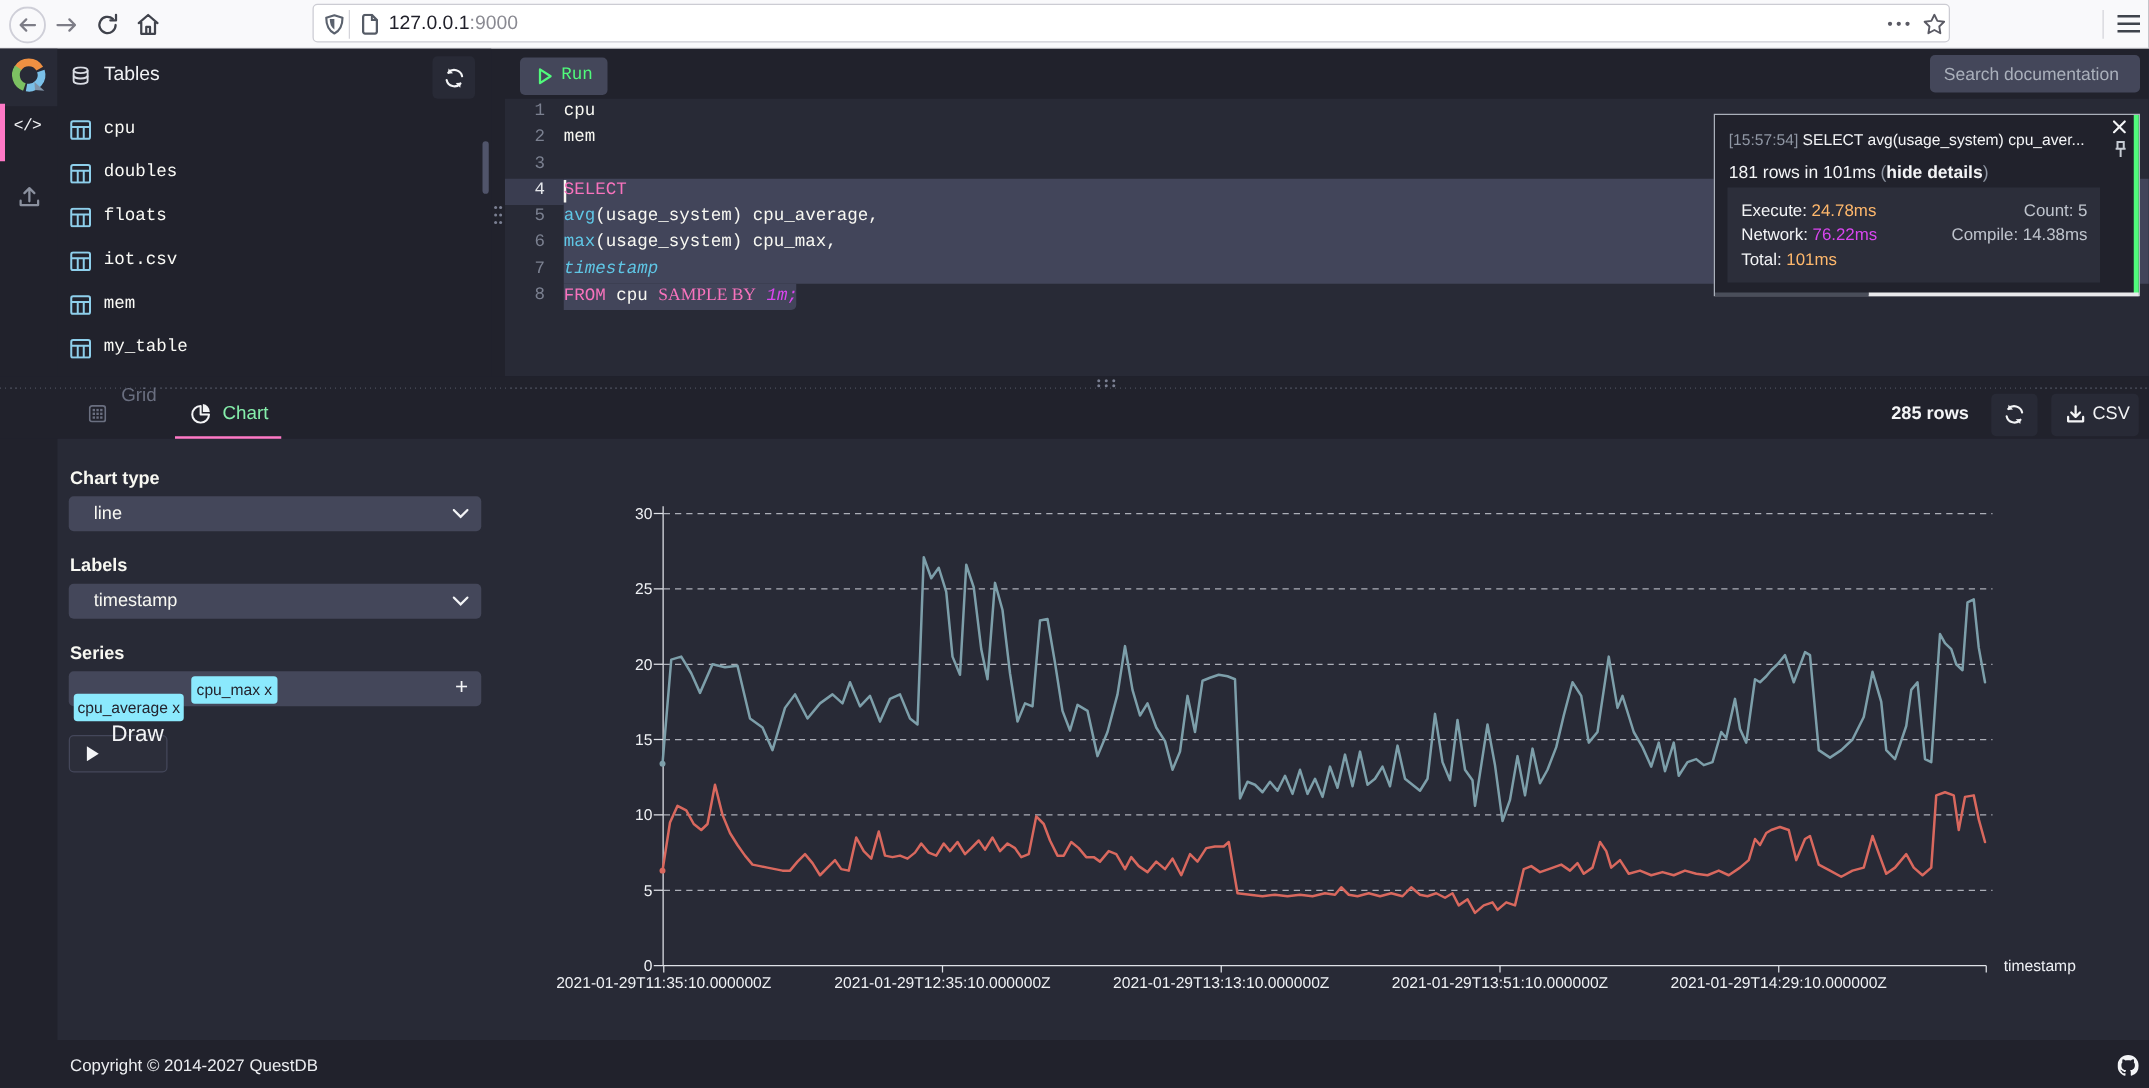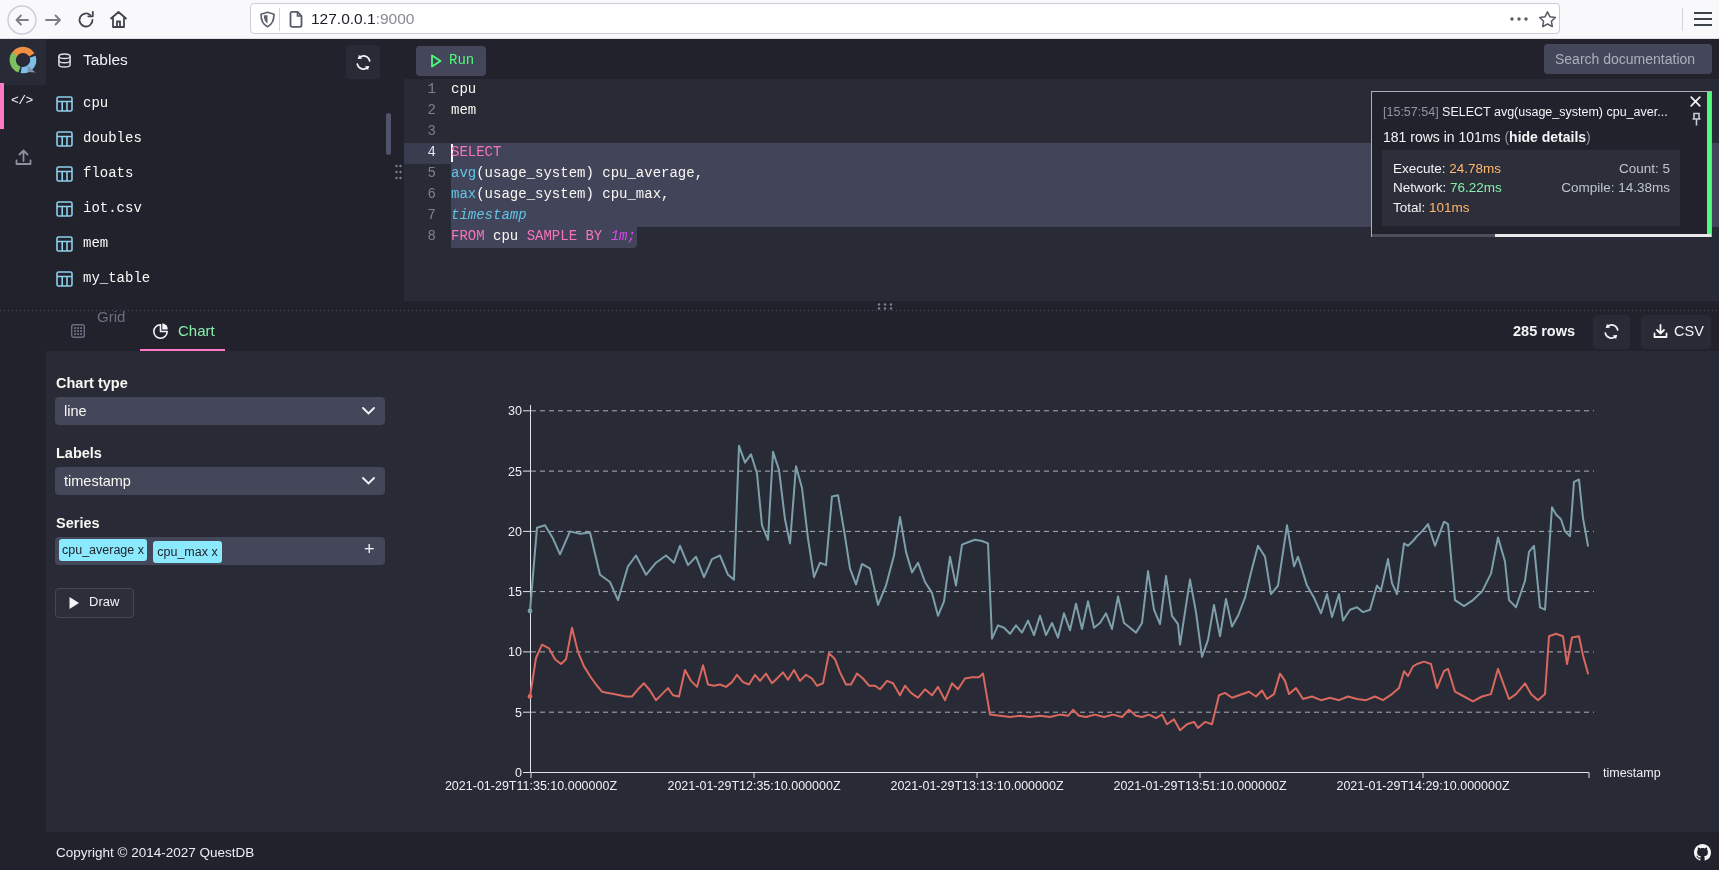--- a/index.html
+++ b/index.html
@@ -13,21 +13,21 @@
   border:1px solid #ccccd3; border-radius:4px; }
 #railtile { position:absolute; left:0; top:0; width:46px; height:46px; background:#282a36; }
 #rail { position:absolute; left:0; top:0; width:46px; height:793px; background:#21222c; }
 #tables { position:absolute; left:46px; top:0; width:347px; height:262px; background:#21222c; }
 #editor { position:absolute; left:404px; top:40px; width:1315px; height:222px; background:#282a36; }
 .sel { position:absolute; left:47px; background:#42455a; }
 .row { position:absolute; left:37px; color:#fafaf6; font-size:14px; font-family:"Liberation Mono",monospace; }
 .ticon { position:absolute; left:10px; }
 .lbl { position:absolute; left:56px; color:#f8f8f2; font-size:14.5px; font-weight:700; }
 .select { position:absolute; left:55px; width:330px; height:28px; background:#44475a; border-radius:4px;
-  color:#f8f8f2; font-size:14.5px; line-height:28px; padding-left:9px; }
+  color:#f8f8f2; font-size:14.5px; line-height:28px; padding-left:20px; }
 </style></head>
 <body>
 
 <div id="chrome">
   <svg class="abs" style="left:7px;top:5px" width="30" height="30" viewBox="0 0 30 30">
     <circle cx="15" cy="15" r="14" fill="none" stroke="#cfcfd8" stroke-width="1.5"></circle>
     <path d="M21 15 H10 M14 10.5 L9.5 15 L14 19.5" fill="none" stroke="#7d7d87" stroke-width="1.8" stroke-linecap="round" stroke-linejoin="round"></path>
   </svg>
   <svg class="abs" style="left:43px;top:10px" width="20" height="20" viewBox="0 0 20 20">
     <path d="M3 10 H17 M12.5 5.5 L17 10 L12.5 14.5" fill="none" stroke="#7d7d87" stroke-width="1.8" stroke-linecap="round" stroke-linejoin="round"></path>
@@ -171,21 +171,21 @@
 <div class="abs mono" style="left:0;top:42px;width:32px;height:21px;line-height:21px;text-align:right;font-size:14px;color:#7b8090">3</div>
 <div class="abs mono" style="left:0;top:63px;width:32px;height:21px;line-height:21px;text-align:right;font-size:14px;color:#e4e6ea">4</div>
 <div class="abs mono" style="left:47px;top:63px;height:21px;line-height:21px;font-size:14px"><span style="color:#f873bd;">SELECT</span></div>
 <div class="abs mono" style="left:0;top:84px;width:32px;height:21px;line-height:21px;text-align:right;font-size:14px;color:#7b8090">5</div>
 <div class="abs mono" style="left:47px;top:84px;height:21px;line-height:21px;font-size:14px"><span style="color:#5fc6e5;">avg</span><span style="color:#f8f8f2;">(usage_system)&nbsp;cpu_average,</span></div>
 <div class="abs mono" style="left:0;top:105px;width:32px;height:21px;line-height:21px;text-align:right;font-size:14px;color:#7b8090">6</div>
 <div class="abs mono" style="left:47px;top:105px;height:21px;line-height:21px;font-size:14px"><span style="color:#5fc6e5;">max</span><span style="color:#f8f8f2;">(usage_system)&nbsp;cpu_max,</span></div>
 <div class="abs mono" style="left:0;top:126px;width:32px;height:21px;line-height:21px;text-align:right;font-size:14px;color:#7b8090">7</div>
 <div class="abs mono" style="left:47px;top:126px;height:21px;line-height:21px;font-size:14px"><span style="color:#5fc6e5;font-style:italic">timestamp</span></div>
 <div class="abs mono" style="left:0;top:147px;width:32px;height:21px;line-height:21px;text-align:right;font-size:14px;color:#7b8090">8</div>
-<div class="abs mono" style="left:47px;top:147px;height:21px;line-height:21px;font-size:14px"><span style="color:#f873bd;">FROM</span><span style="color:#f8f8f2;">&nbsp;cpu&nbsp;</span><span style="color:#f873bd;">SAMPLE&nbsp;BY</span><span style="color:#d946ef;font-style:italic;">&nbsp;1m;</span></div>
+<div class="abs mono" style="left:47px;top:147px;height:21px;line-height:21px;font-size:14px"><span style="color:#f873bd;">FROM</span><span style="color:#f8f8f2;">&nbsp;cpu&nbsp;</span><span style="color:#f873bd;font-family:Liberation Serif, serif;">SAMPLE&nbsp;BY</span><span style="color:#d946ef;font-style:italic;">&nbsp;1m;</span></div>
 
   </div>
 
   <div class="abs" style="left:416px;top:7px;width:70px;height:30px;background:#44475a;border-radius:4px"></div>
   <svg class="abs" style="left:430px;top:15px" width="12" height="14" viewBox="0 0 12 14">
     <path d="M2 1.5 L10.5 7 L2 12.5 Z" fill="none" stroke="#50fa7b" stroke-width="1.8" stroke-linejoin="round"></path>
   </svg>
   <div class="abs mono" style="left:449px;top:13px;font-size:14px;color:#50fa7b">Run</div>
 
   <div class="abs" style="left:1544px;top:5px;width:168px;height:30px;background:#44475a;border-radius:4px;
@@ -242,53 +242,53 @@
   </svg>
   <div class="abs" style="left:1674px;top:284px;font-size:14.5px;color:#f3f4f6">CSV</div>
 
   <div class="abs" style="left:46px;top:312px;width:1673px;height:481px;background:#282a36"></div>
   <div class="lbl" style="top:336px">Chart type</div>
   <div class="select" style="top:358px">line</div>
   <div class="lbl" style="top:406px">Labels</div>
   <div class="select" style="top:428px">timestamp</div>
   <div class="lbl" style="top:476px">Series</div>
   <div class="select" style="top:498px;color:transparent">.</div>
-  <div class="abs" style="left:59px;top:500px;width:88px;height:22px;background:#8be9fd;border-radius:3px;color:#23242e;
+  <div class="abs" style="left:59px;top:516px;width:88px;height:22px;background:#8be9fd;border-radius:3px;color:#23242e;
        font-size:12.5px;line-height:22px;text-align:center">cpu_average x</div>
   <div class="abs" style="left:153px;top:502px;width:69px;height:22px;background:#8be9fd;border-radius:3px;color:#23242e;
        font-size:12.5px;line-height:22px;text-align:center">cpu_max x</div>
   <div class="abs" style="left:364px;top:500px;font-size:18px;color:#f3f4f6">+</div>
   <svg class="abs" style="left:362px;top:368px" width="13" height="8" viewBox="0 0 13 8">
       <path d="M1 1 L6.5 6.5 L12 1" fill="none" stroke="#f3f4f6" stroke-width="1.8" stroke-linecap="round"></path>
     </svg>
   <svg class="abs" style="left:362px;top:438px" width="13" height="8" viewBox="0 0 13 8">
       <path d="M1 1 L6.5 6.5 L12 1" fill="none" stroke="#f3f4f6" stroke-width="1.8" stroke-linecap="round"></path>
     </svg>
   <div class="abs" style="left:55px;top:549px;width:79px;height:30px;background:#2c2e3a;border:1px solid #44475a;border-radius:4px"></div>
   <svg class="abs" style="left:68px;top:557px" width="12" height="14" viewBox="0 0 12 14">
     <path d="M1.5 1 L11 7 L1.5 13 Z" fill="#f3f4f6"></path>
   </svg>
-  <div class="abs" style="left:89px;top:555px;font-size:13px;color:#f3f4f6">Draw</div>
+  <div class="abs" style="left:89px;top:538px;font-size:18px;color:#f3f4f6">Draw</div>
 
   <div class="abs" style="left:0;top:793px;width:1719px;height:38px;background:#21222c"></div>
   <div class="abs" style="left:56px;top:806px;font-size:13.5px;color:#eceef1">Copyright © 2014-2027 QuestDB</div>
   <svg class="abs" style="left:1694px;top:805px" width="17" height="17" viewBox="0 0 16 16">
     <path fill="#f3f4f6" d="M8 0C3.58 0 0 3.58 0 8c0 3.54 2.29 6.53 5.47 7.59.4.07.55-.17.55-.38 0-.19-.01-.82-.01-1.49-2.01.37-2.53-.49-2.69-.94-.09-.23-.48-.94-.82-1.13-.28-.15-.68-.52-.01-.53.63-.01 1.08.58 1.23.82.72 1.21 1.87.87 2.33.66.07-.52.28-.87.51-1.07-1.78-.2-3.64-.89-3.64-3.95 0-.87.31-1.59.82-2.15-.08-.2-.36-1.02.08-2.12 0 0 .67-.21 2.2.82.64-.18 1.32-.27 2-.27s1.36.09 2 .27c1.53-1.04 2.2-.82 2.2-.82.44 1.1.16 1.92.08 2.12.51.56.82 1.27.82 2.15 0 3.07-1.87 3.75-3.65 3.95.29.25.54.73.54 1.48 0 1.07-.01 1.93-.01 2.2 0 .21.15.46.55.38A8.01 8.01 0 0 0 16 8c0-4.42-3.58-8-8-8z"></path>
   </svg>
 
   <div class="abs" style="left:1371px;top:52px;width:341px;height:146px;background:#21222c;
        border:1px solid #aab0ba;z-index:30"></div>
   <div class="abs" style="left:1707px;top:53px;width:4px;height:144px;background:#50fa7b;z-index:31"></div>
   <div class="abs" style="left:1372px;top:195px;width:123px;height:3px;background:#4a4e5a;z-index:32"></div>
   <div class="abs" style="left:1495px;top:195px;width:216px;height:3px;background:#e9e9ec;z-index:32"></div>
   <div class="abs" style="left:1383px;top:66px;font-size:12.5px;color:#f3f4f6;z-index:32;white-space:nowrap"><span style="color:#8f96a3">[15:57:54]&nbsp;</span>SELECT avg(usage_system) cpu_aver...</div>
   <div class="abs" style="left:1383px;top:90px;font-size:14px;color:#f3f4f6;z-index:32">181 rows in 101ms <span style="color:#8f96a3">(</span><b>hide details</b><span style="color:#8f96a3">)</span></div>
   <div class="abs" style="left:1382px;top:111px;width:298px;height:76px;background:#2c2e3a;z-index:31"></div>
   <div class="abs" style="left:1393px;top:122px;font-size:13.5px;color:#f3f4f6;z-index:32">Execute: <span style="color:#ffb86c">24.78ms</span></div>
-  <div class="abs" style="left:1393px;top:141px;font-size:13.5px;color:#f3f4f6;z-index:32">Network: <span style="color:#86efac">76.22ms</span></div>
+  <div class="abs" style="left:1393px;top:141px;font-size:13.5px;color:#f3f4f6;z-index:32">Network: <span style="color:#d946ef">76.22ms</span></div>
   <div class="abs" style="left:1393px;top:161px;font-size:13.5px;color:#f3f4f6;z-index:32">Total: <span style="color:#ffb86c">101ms</span></div>
   <div class="abs" style="right:49px;top:122px;font-size:13.5px;color:#bfc4cd;z-index:32;white-space:nowrap">Count: 5</div>
   <div class="abs" style="right:49px;top:141px;font-size:13.5px;color:#bfc4cd;z-index:32;white-space:nowrap">Compile: 14.38ms</div>
   <svg class="abs" style="left:1690px;top:57px;z-index:32" width="11" height="11" viewBox="0 0 11 11">
     <path d="M1.2 1.2 L9.8 9.8 M9.8 1.2 L1.2 9.8" stroke="#f3f4f6" stroke-width="1.7" stroke-linecap="round"></path>
   </svg>
   <svg class="abs" style="left:1690px;top:73px;z-index:32" width="13" height="15" viewBox="0 0 13 15">
     <path d="M4 1.5 H9 V7 H4 Z M2.5 7 H10.5 M6.5 7 V13.5" fill="none" stroke="#c7ccd4" stroke-width="1.6"></path>
   </svg>
 </div>

